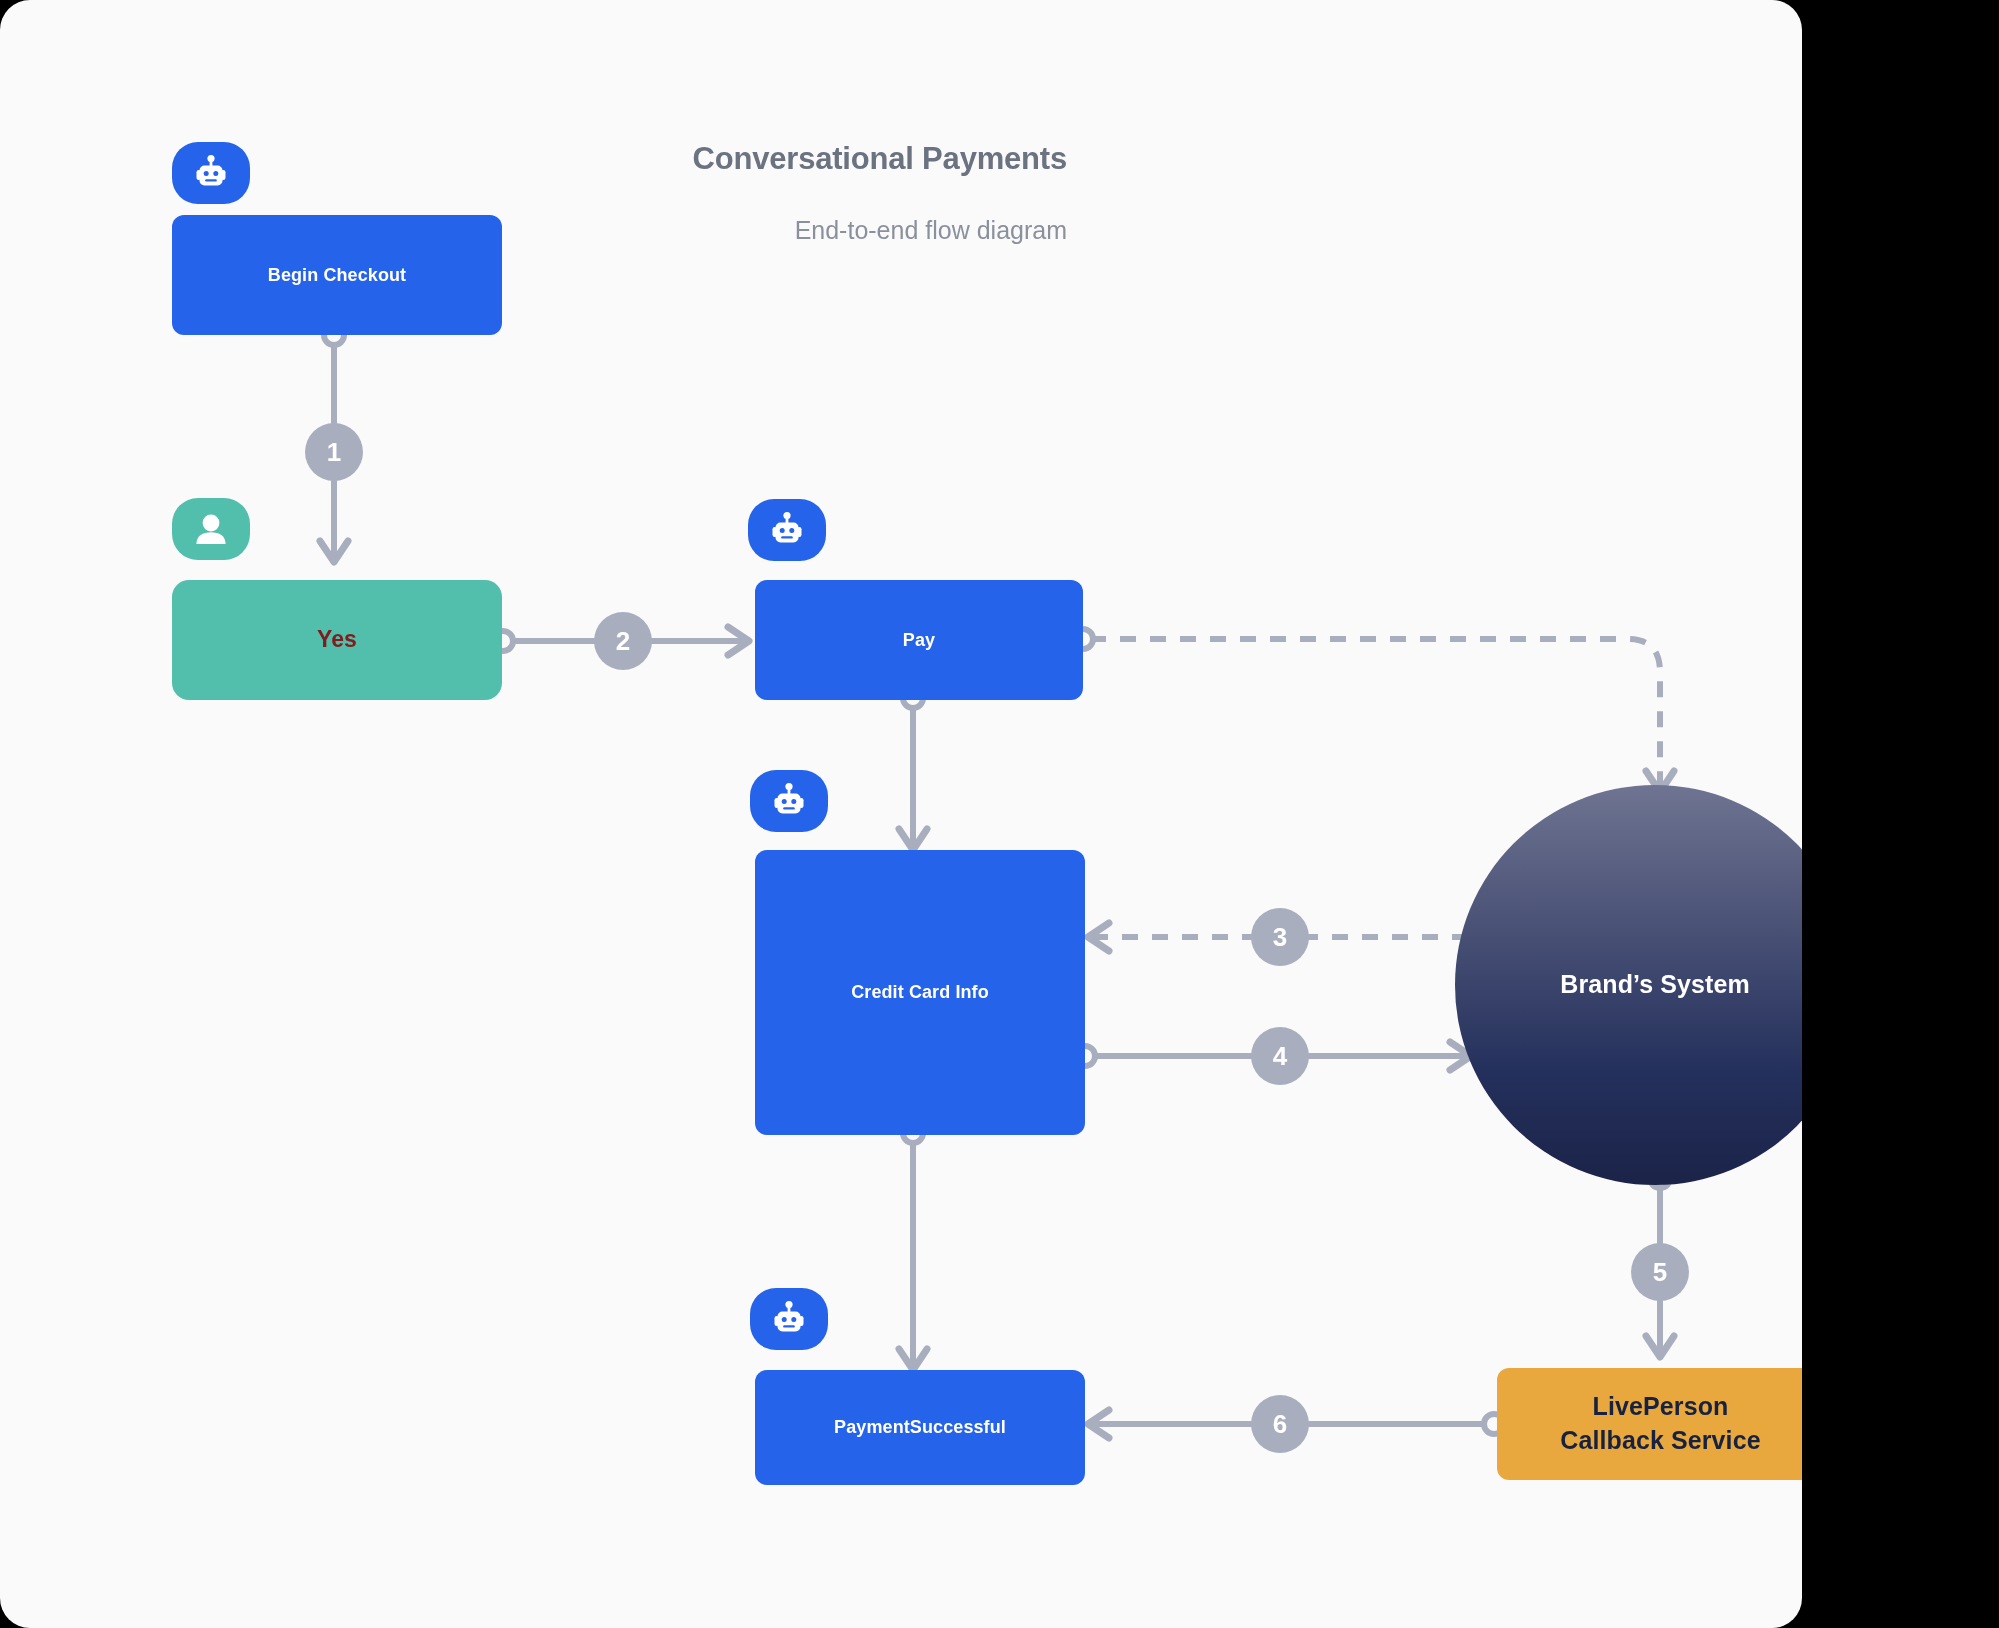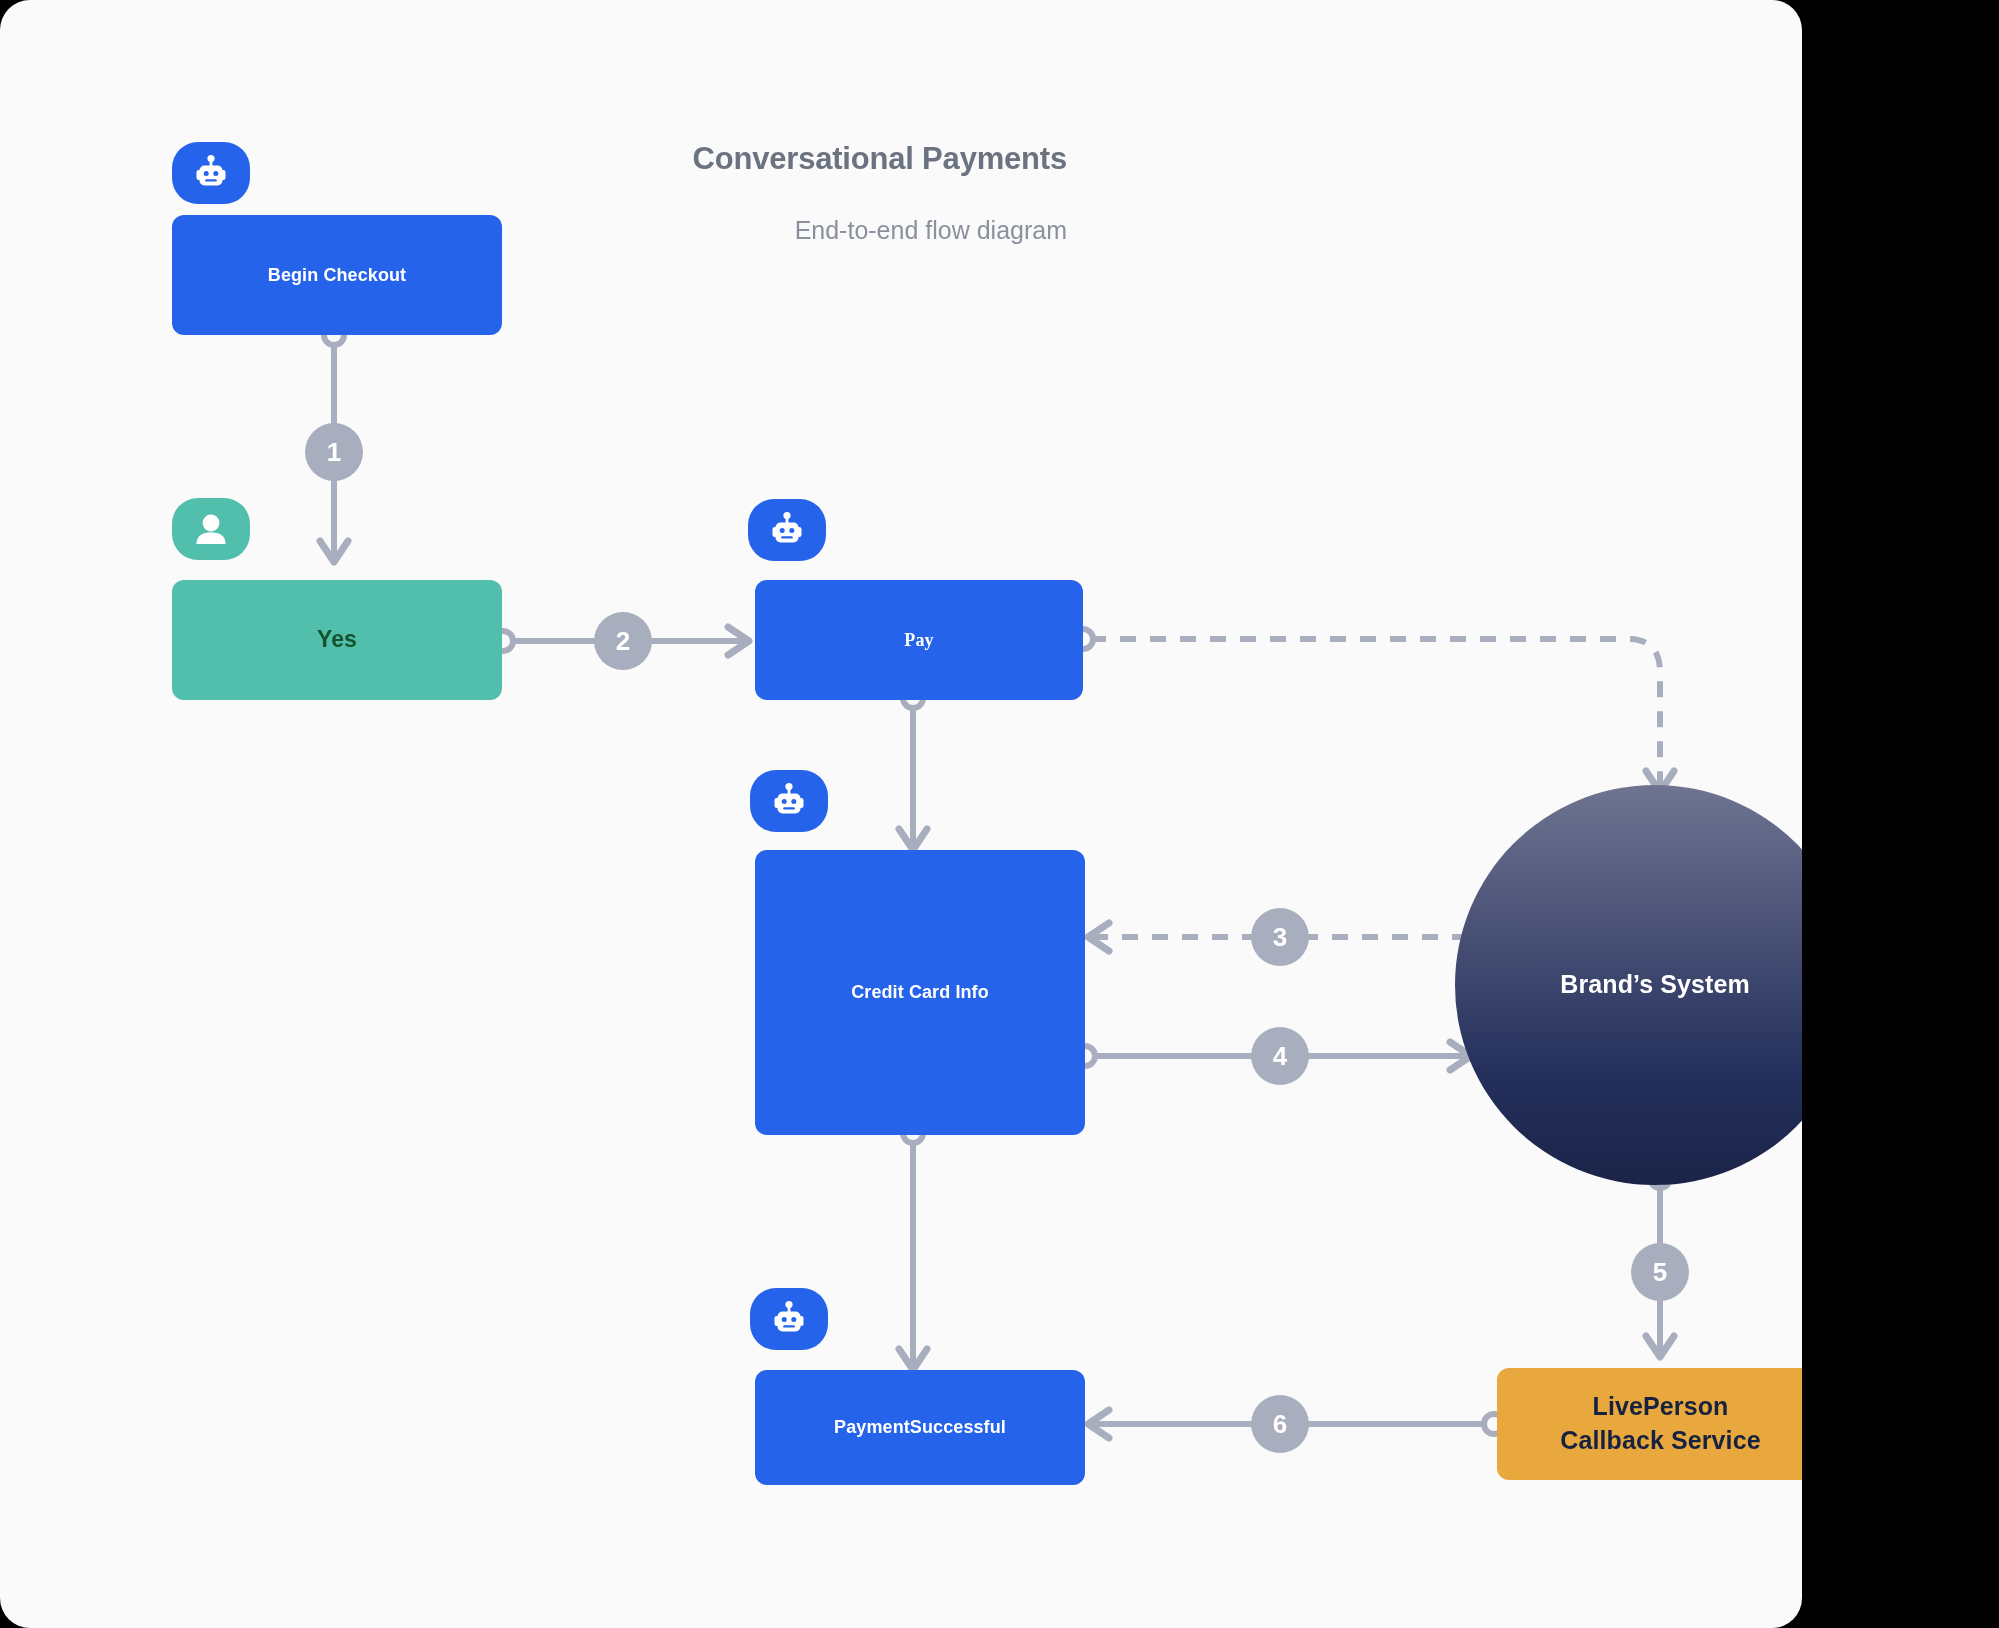--- a/index.html
+++ b/index.html
@@ -67,21 +67,21 @@
     display: flex;
     align-items: center;
     justify-content: center;
     text-align: center;
     border-radius: 12px;
     font-weight: bold;
     line-height: 1.35;
     letter-spacing: 0.1px;
   }
   .node.bot   { background: #2563EB; color: #FFFFFF; font-size: 18px; }
-  .node.user  { background: #52BEAC; color: #14532d; font-size: 23px; }
+  .node.user  { background: #52BEAC; color: #7f1d1d; font-size: 23px; border-radius: 17px; }
   .node.svc   { background: #E8A83E; color: #16223F; font-size: 25px; }
   .node.system {
     border-radius: 50%;
     background: linear-gradient(180deg, #6E7491 0%, #474F74 38%, #24305C 72%, #1B2348 100%);
     color: #FFFFFF;
     font-size: 25px;
   }
 
   
   .badge {
@@ -254,21 +254,21 @@
   </div>
 
   <div class="node bot" style="left:172px; top:215px; width:330px; height:120px;">
     <span>Begin Checkout</span>
   </div>
 
   <div class="node user" style="left:172px; top:580px; width:330px; height:120px;">
     <span>Yes</span>
   </div>
 
-  <div class="node bot" style="left:755px; top:580px; width:328px; height:120px;font-family:Liberation Serif, serif;">
+  <div class="node bot" style="left:755px; top:580px; width:328px; height:120px;">
     <span>Pay</span>
   </div>
 
   <div class="node bot" style="left:755px; top:850px; width:330px; height:285px;">
     <span>Credit Card Info</span>
   </div>
 
   <div class="node bot" style="left:755px; top:1370px; width:330px; height:115px; ">
     <span>Payment</span>
     <span>Successful</span>

